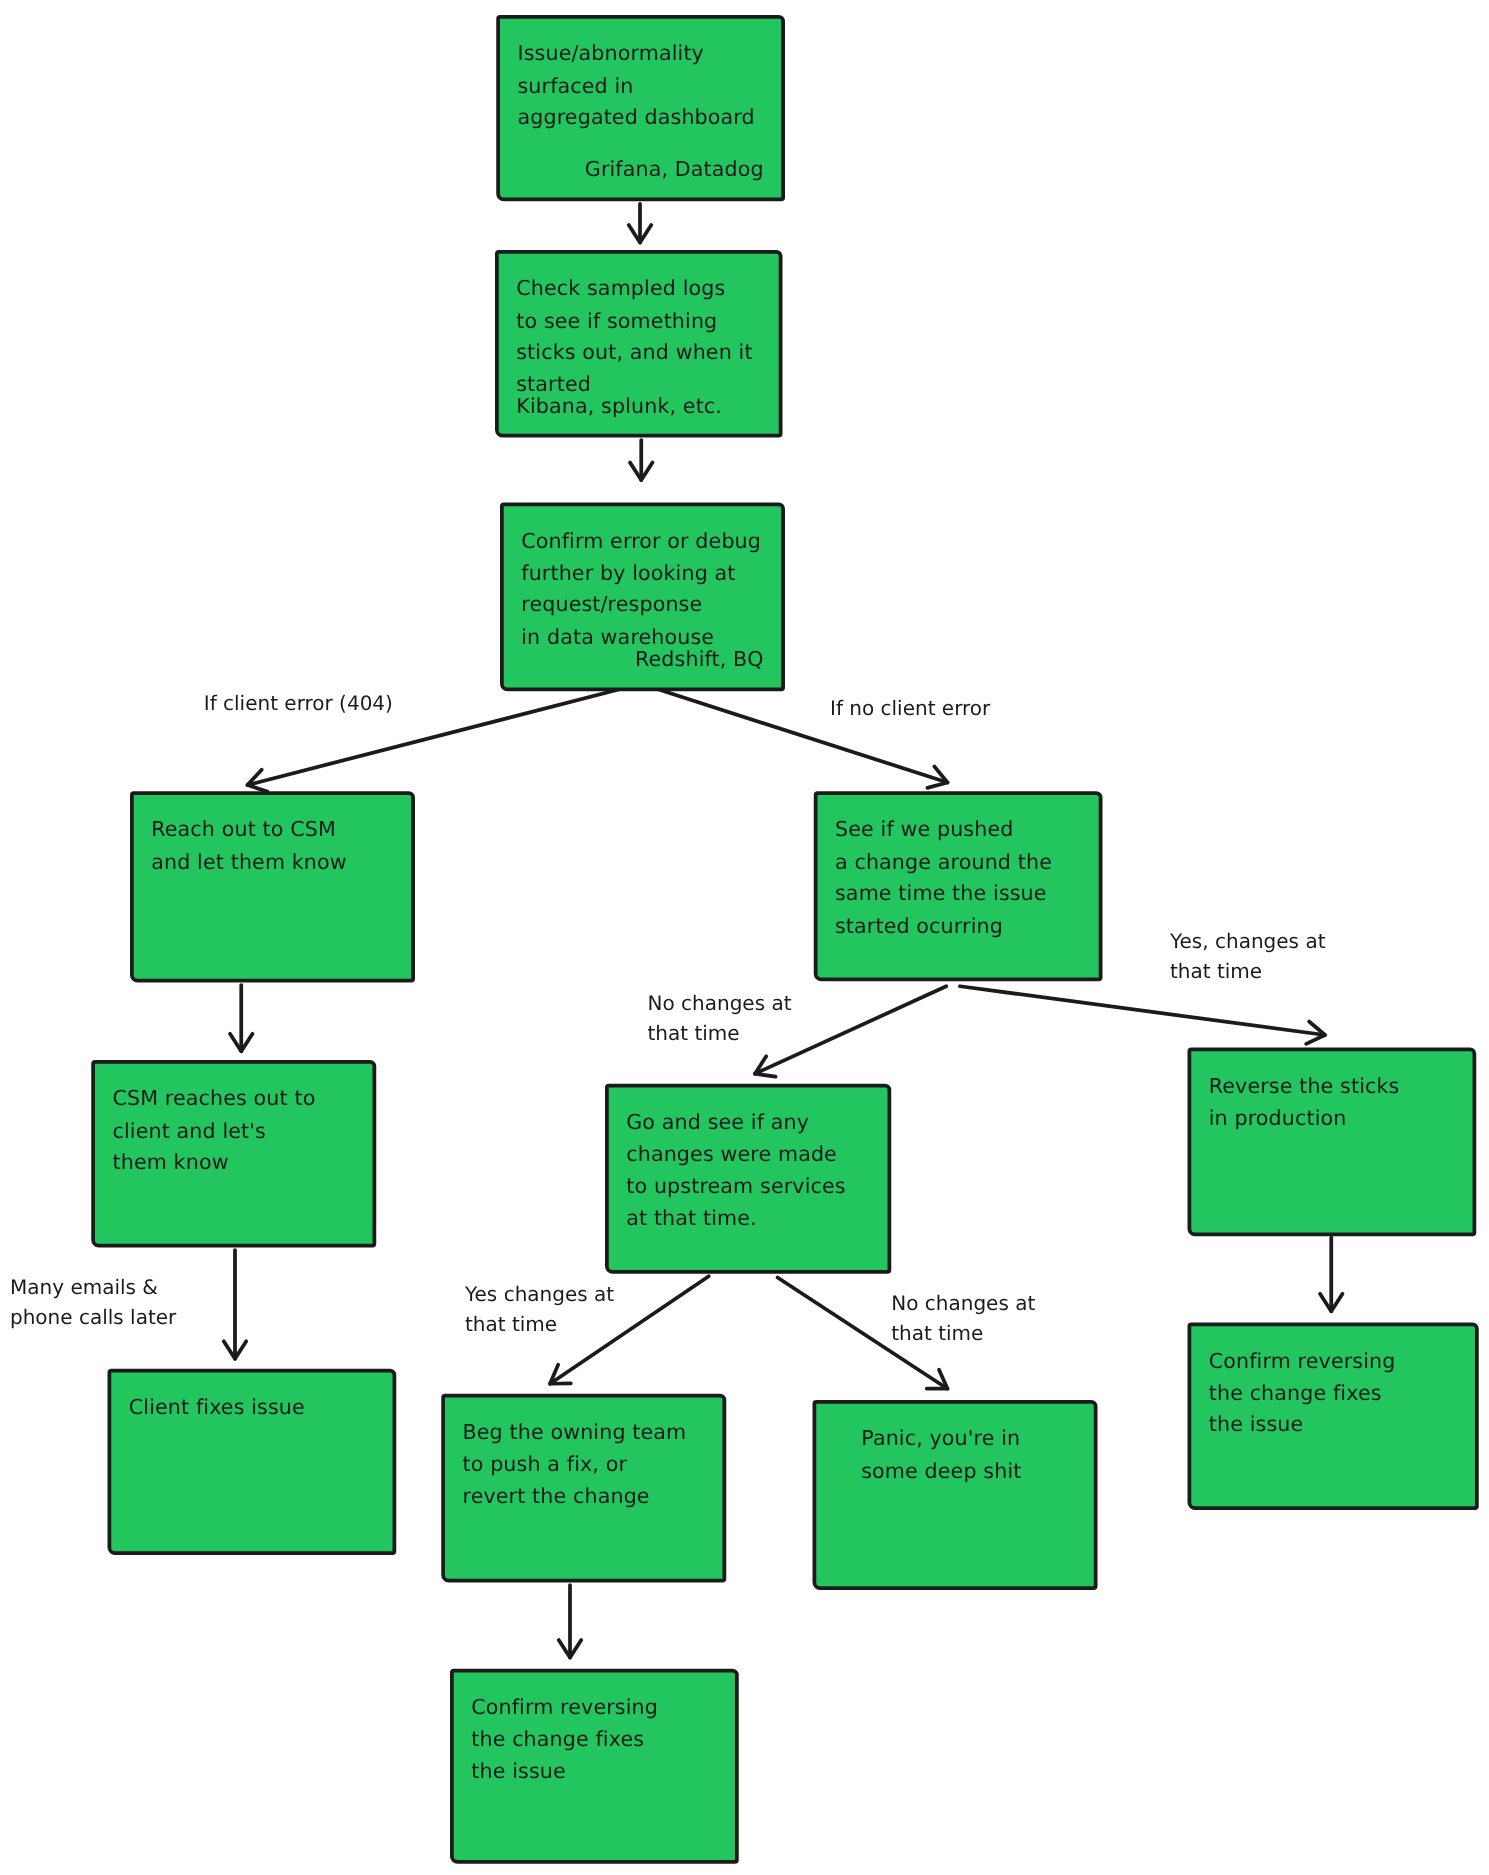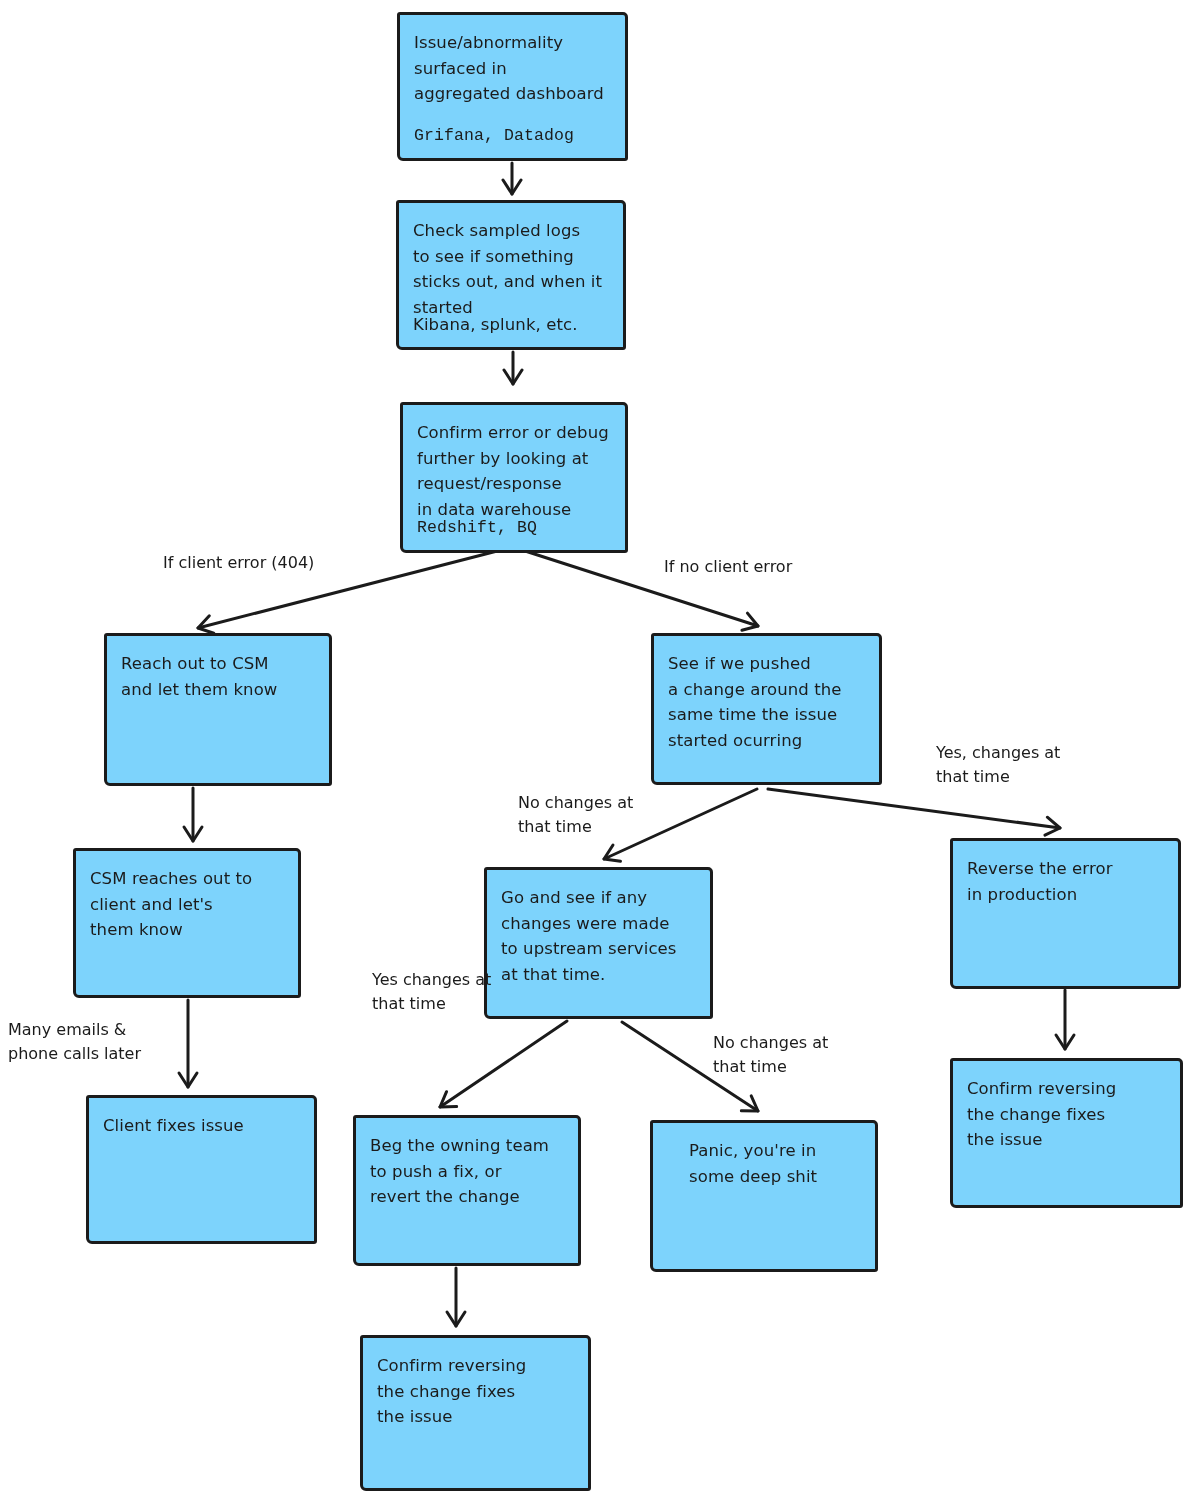--- a/index.html
+++ b/index.html
@@ -18,35 +18,35 @@
     left: 0;
     top: 0;
     pointer-events: none;
   }
   .edges marker { overflow: visible; }
   .node {
     position: absolute;
     box-sizing: border-box;
     border: 3px solid #1b1b1b;
     border-radius: 3px 5px 3px 6px;
-    background: #7dd3fc;
+    background: #22c55e;
     padding: 15px 10px 10px 14px;
     font-size: 16.5px;
     line-height: 1.55;
     letter-spacing: 0.1px;
   }
   .node-text { white-space: pre-line; }
   .node-tools {
     position: absolute;
     left: 14px;
     right: 14px;
     bottom: 9px;
     white-space: pre;
   }
-  .tools-center { text-align: left; font-family: Liberation Mono, monospace; }
+  .tools-center { text-align: right; }
   .tools-left { text-align: left; }
   .flow-label {
     position: absolute;
     font-size: 16px;
     line-height: 1.5;
     white-space: pre-line;
   }
 </style>
 </head>
 <body>
@@ -109,21 +109,21 @@
 client and let's
 them know</div>
       </div>
       <div class="node" style="left: 484px; top: 867px; width: 229px; height: 152px; border-color: rgb(27, 27, 27);">
         <div class="node-text">Go and see if any
 changes were made
 to upstream services
 at that time.</div>
       </div>
       <div class="node" style="left: 950px; top: 838px; width: 231px; height: 151px; border-color: rgb(27, 27, 27);">
-        <div class="node-text">Reverse the error
+        <div class="node-text">Reverse the sticks
 in production</div>
       </div>
       <div class="node" style="left: 70px; top: 1095px; width: 231px; height: 149px; border-color: rgb(27, 27, 27); margin-left: 16px;">
         <div class="node-text">Client fixes issue</div>
       </div>
       <div class="node" style="left: 353px; top: 1115px; width: 228px; height: 151px; border-color: rgb(27, 27, 27);">
         <div class="node-text">Beg the owning team
 to push a fix, or
 revert the change</div>
       </div>
@@ -144,18 +144,18 @@
     </div>
   <div>
       <div class="flow-label" style="left: 163px; top: 551px;">If client error (404)</div>
       <div class="flow-label" style="left: 664px; top: 555px;">If no client error</div>
       <div class="flow-label" style="left: 936px; top: 741px;">Yes, changes at
 that time</div>
       <div class="flow-label" style="left: 518px; top: 791px;">No changes at
 that time</div>
       <div class="flow-label" style="left: 8px; top: 1018px;">Many emails &amp;
 phone calls later</div>
-      <div class="flow-label" style="left: 372px; top: 968px;">Yes changes at
+      <div class="flow-label" style="left: 372px; top: 1024px;">Yes changes at
 that time</div>
       <div class="flow-label" style="left: 713px; top: 1031px;">No changes at
 that time</div>
     </div>
 </div>
 
 </body></html>

